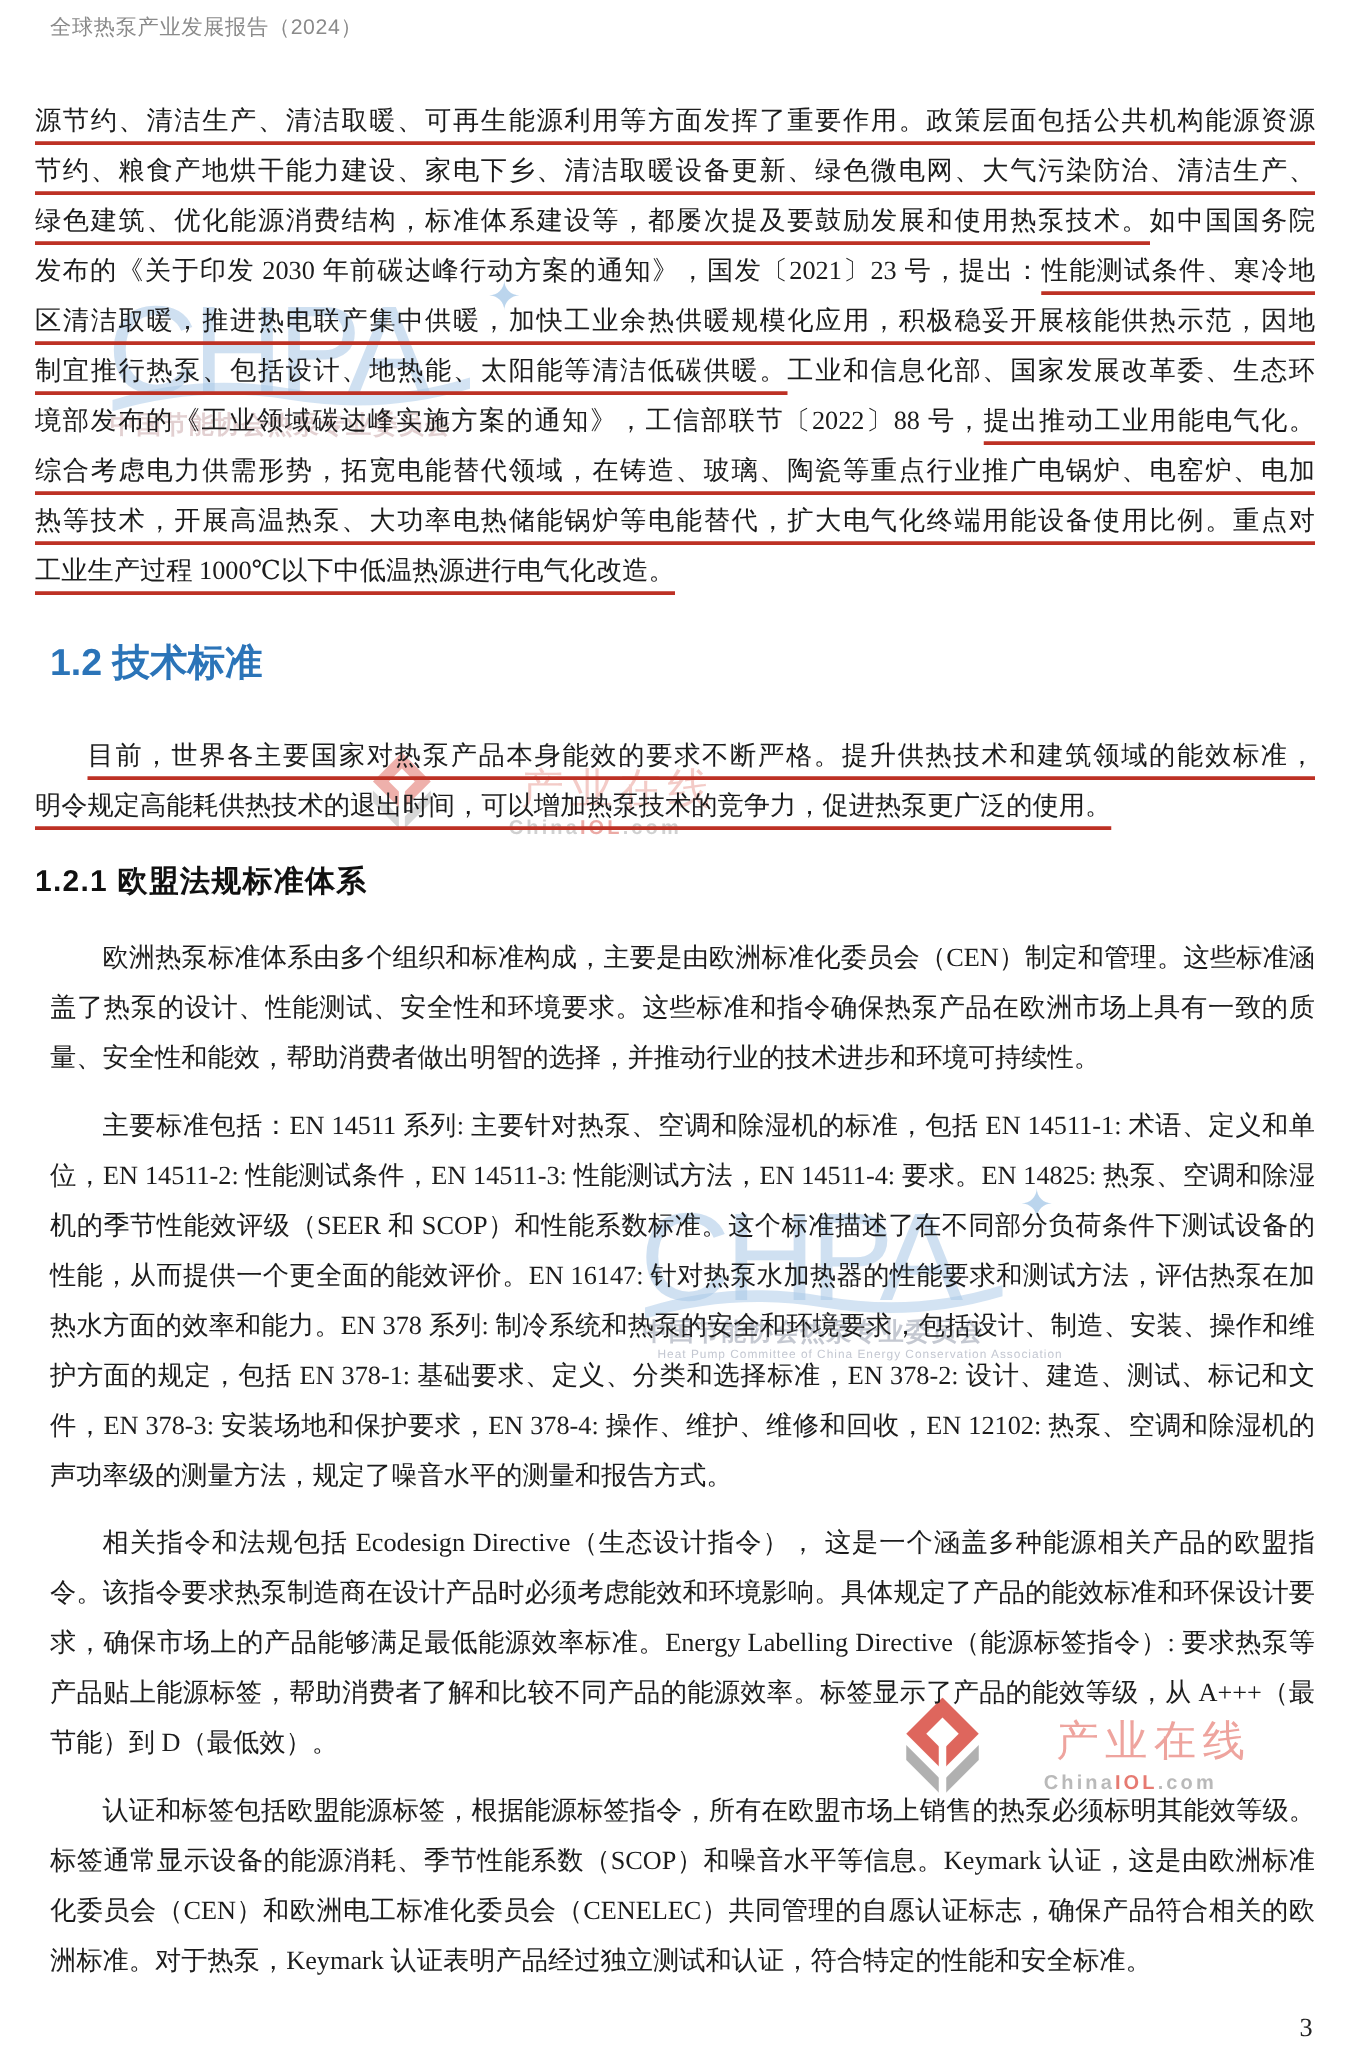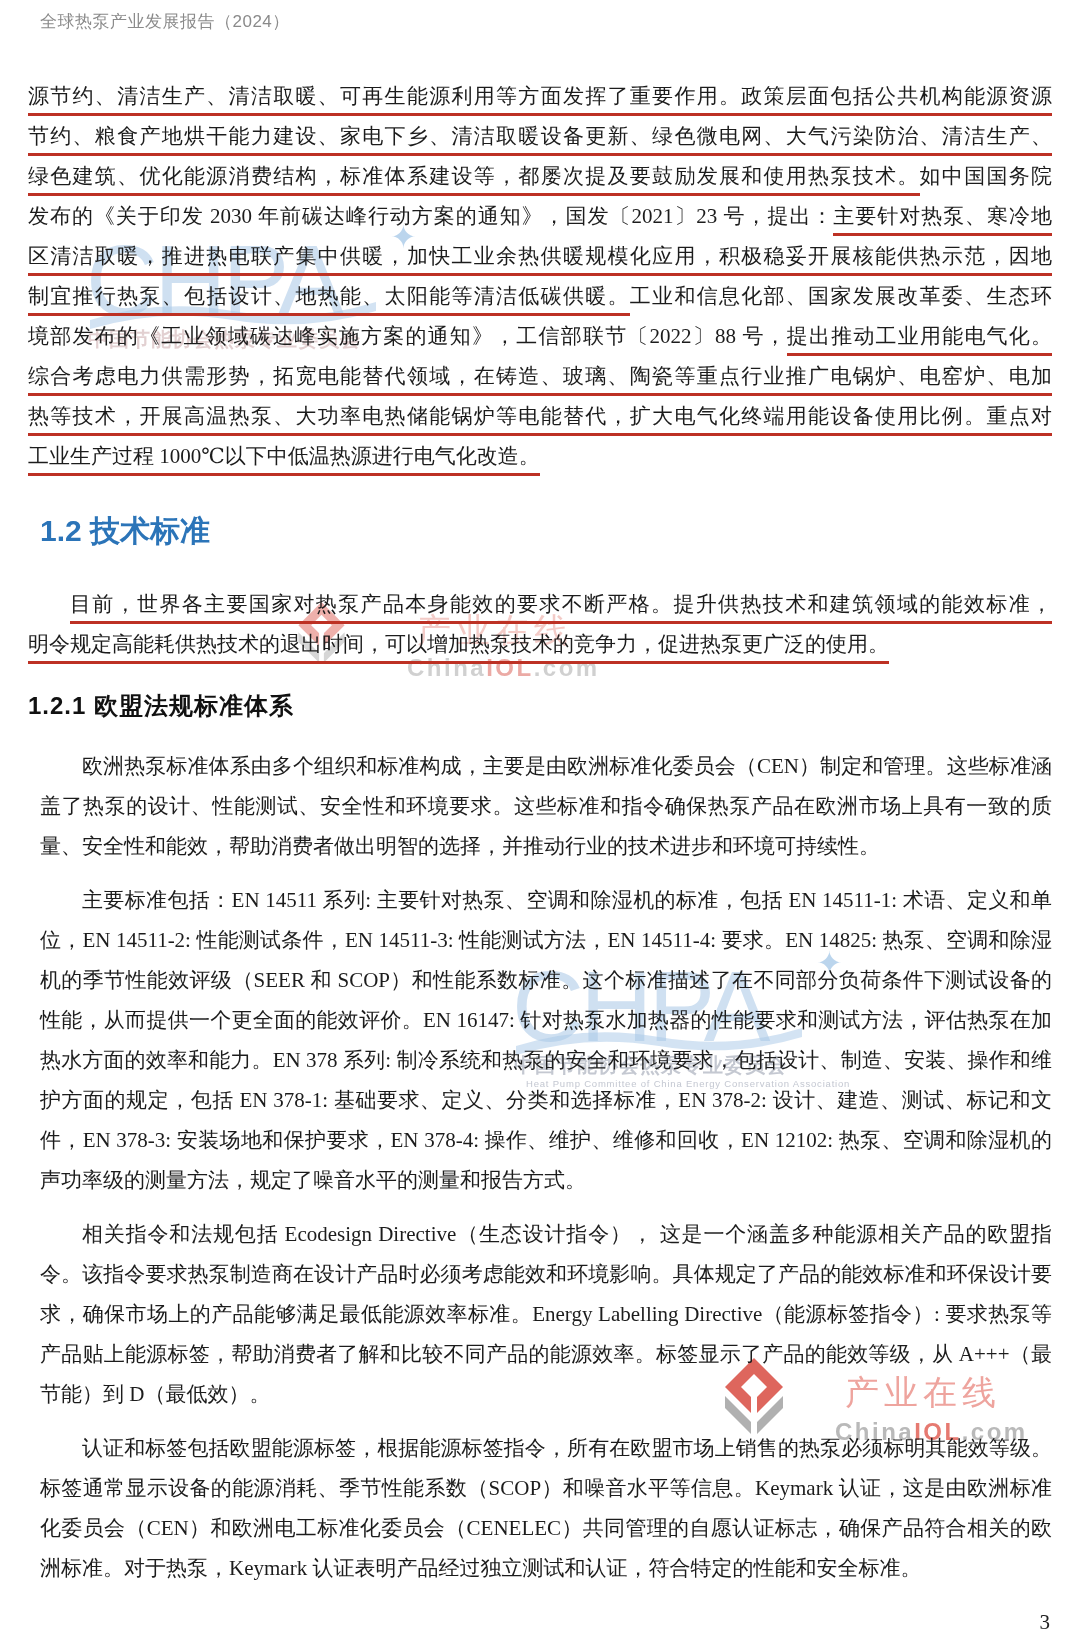--- a/index.html
+++ b/index.html
@@ -49,21 +49,21 @@
   .wm-chpa-2 .chpa-org{color:rgba(176,181,194,.75);}
   .wm-chpa-2 .chpa-en{position:absolute;left:14px;top:112px;white-space:nowrap;
     font-family:"Liberation Sans","DejaVu Sans",sans-serif;
     font-size:9.5px;letter-spacing:.8px;color:rgba(188,193,204,.9);}
 
   .wm-iol .iol-cn{position:absolute;white-space:nowrap;
     font-family:"Liberation Sans","DejaVu Sans",sans-serif;
     font-weight:normal;font-size:34px;letter-spacing:5px;margin-left:12px;}
   .wm-iol .iol-url{position:absolute;white-space:nowrap;
     font-family:"Liberation Sans","DejaVu Sans",sans-serif;
-    font-weight:bold;font-size:24px;letter-spacing:2.5px;text-align:center;}
+    font-weight:bold;font-size:16px;letter-spacing:2.5px;text-align:center;}
   .wm-iol-1{left:295px;top:600px;width:300px;height:90px;}
   .wm-iol-1 .iol-diamond{position:absolute;left:0;top:2px;opacity:.4;}
   .wm-iol-1 .iol-cn{left:110px;top:8px;color:rgba(224,118,108,.38);}
   .wm-iol-1 .iol-url{left:112px;top:54px;color:rgba(170,170,170,.55);}
   .wm-iol-1 .iol-red{color:rgba(215,85,75,.5);}
   .wm-iol-2{left:713px;top:1356px;width:310px;height:95px;}
   .wm-iol-2 .iol-diamond{position:absolute;left:8px;top:2px;opacity:.78;}
   .wm-iol-2 .iol-cn{left:120px;top:14px;color:rgba(226,104,94,.6);}
   .wm-iol-2 .iol-url{left:122px;top:62px;color:rgba(162,162,162,.75);}
   .wm-iol-2 .iol-red{color:rgba(221,78,66,.75);}
@@ -115,21 +115,21 @@
   </div>
 
   <div class="running-header">全球热泵产业发展报告（2024）</div>
 
   <div class="content">
 
     <section>
       <div class="line j"><span class="u">源节约、清洁生产、清洁取暖、可再生能源利用等方面发挥了重要作用。政策层面包括公共机构能源资源</span></div>
       <div class="line j"><span class="u">节约、粮食产地烘干能力建设、家电下乡、清洁取暖设备更新、绿色微电网、大气污染防治、清洁生产、</span></div>
       <div class="line j"><span class="u">绿色建筑、优化能源消费结构，标准体系建设等，都屡次提及要鼓励发展和使用热泵技术。</span><span>如中国国务院</span></div>
-      <div class="line j"><span>发布的《关于印发 2030 年前碳达峰行动方案的通知》，国发〔2021〕23 号，提出：</span><span class="u">主要针对热泵、寒冷地</span></div>
+      <div class="line j"><span>发布的《关于印发 2030 年前碳达峰行动方案的通知》，国发〔2021〕23 号，提出：</span><span class="u">性能测试条件、寒冷地</span></div>
       <div class="line j"><span class="u">区清洁取暖，推进热电联产集中供暖，加快工业余热供暖规模化应用，积极稳妥开展核能供热示范，因地</span></div>
       <div class="line j"><span class="u">制宜推行热泵、包括设计、地热能、太阳能等清洁低碳供暖。</span><span>工业和信息化部、国家发展改革委、生态环</span></div>
       <div class="line j"><span>境部发布的《工业领域碳达峰实施方案的通知》，工信部联节〔2022〕88 号，</span><span class="u">提出推动工业用能电气化。</span></div>
       <div class="line j"><span class="u">综合考虑电力供需形势，拓宽电能替代领域，在铸造、玻璃、陶瓷等重点行业推广电锅炉、电窑炉、电加</span></div>
       <div class="line j"><span class="u">热等技术，开展高温热泵、大功率电热储能锅炉等电能替代，扩大电气化终端用能设备使用比例。重点对</span></div>
       <div class="line end"><span class="u">工业生产过程 1000℃以下中低温热源进行电气化改造。</span></div>
     </section>
 
     <h2 class="h2">1.2 技术标准</h2>
 

